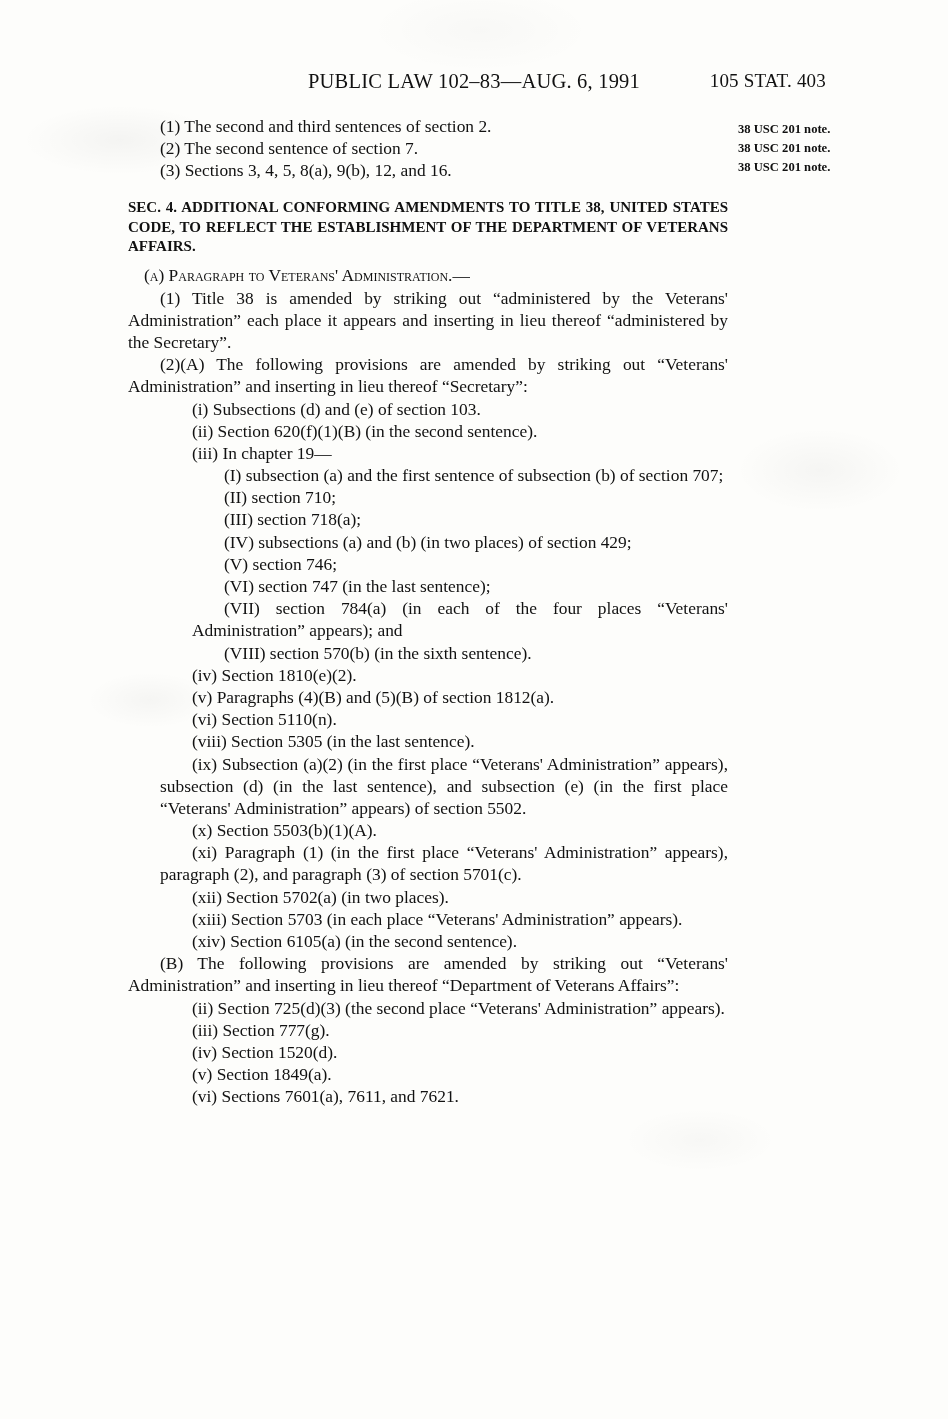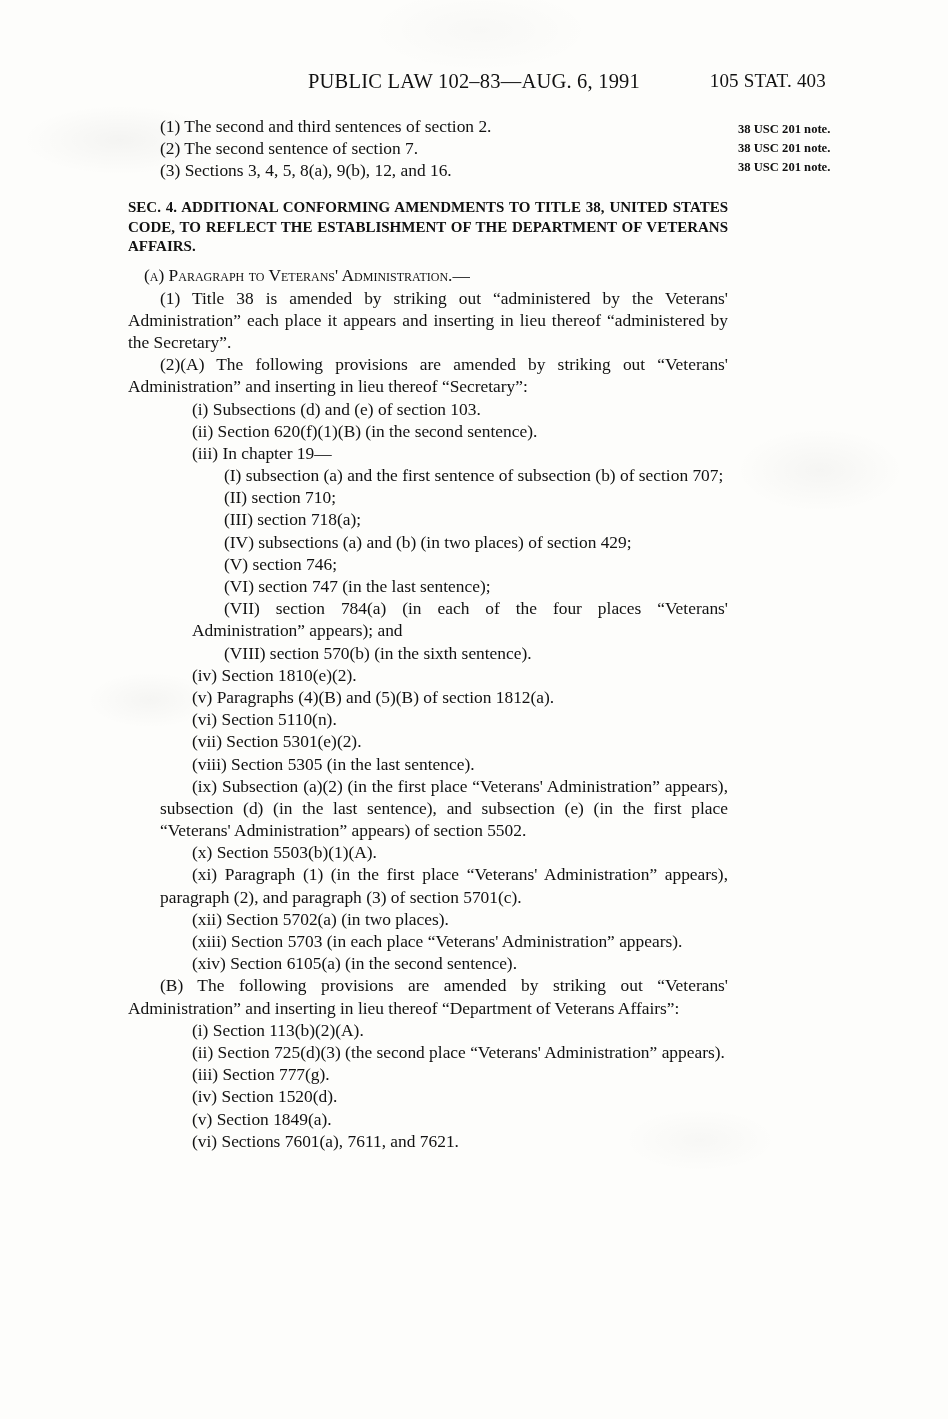--- a/index.html
+++ b/index.html
@@ -139,30 +139,28 @@
     <p class="ind3">(II) section 710;</p>
     <p class="ind3">(III) section 718(a);</p>
     <p class="ind3">(IV) subsections (a) and (b) (in two places) of section 429;</p>
     <p class="ind3">(V) section 746;</p>
     <p class="ind3">(VI) section 747 (in the last sentence);</p>
     <p class="ind3">(VII) section 784(a) (in each of the four places “Veterans' Administration” appears); and</p>
     <p class="ind3">(VIII) section 570(b) (in the sixth sentence).</p>
     <p class="ind2">(iv) Section 1810(e)(2).</p>
     <p class="ind2">(v) Paragraphs (4)(B) and (5)(B) of section 1812(a).</p>
     <p class="ind2">(vi) Section 5110(n).</p>
-    <p class="ind2">(vii) Section 5301(e)(2).</p>
     <p class="ind2">(viii) Section 5305 (in the last sentence).</p>
     <p class="ind2">(ix) Subsection (a)(2) (in the first place “Veterans' Administration” appears), subsection (d) (in the last sentence), and subsection (e) (in the first place “Veterans' Administration” appears) of section 5502.</p>
     <p class="ind2">(x) Section 5503(b)(1)(A).</p>
     <p class="ind2">(xi) Paragraph (1) (in the first place “Veterans' Administration” appears), paragraph (2), and paragraph (3) of section 5701(c).</p>
     <p class="ind2">(xii) Section 5702(a) (in two places).</p>
     <p class="ind2">(xiii) Section 5703 (in each place “Veterans' Administration” appears).</p>
     <p class="ind2">(xiv) Section 6105(a) (in the second sentence).</p>
     <p class="ind1">(B) The following provisions are amended by striking out “Veterans' Administration” and inserting in lieu thereof “Department of Veterans Affairs”:</p>
-    <p class="ind2">(i) Section 113(b)(2)(A).</p>
     <p class="ind2">(ii) Section 725(d)(3) (the second place “Veterans' Administration” appears).</p>
     <p class="ind2">(iii) Section 777(g).</p>
     <p class="ind2">(iv) Section 1520(d).</p>
     <p class="ind2">(v) Section 1849(a).</p>
     <p class="ind2">(vi) Sections 7601(a), 7611, and 7621.</p>
 
   </div>
 </div>
 
 </body></html>

